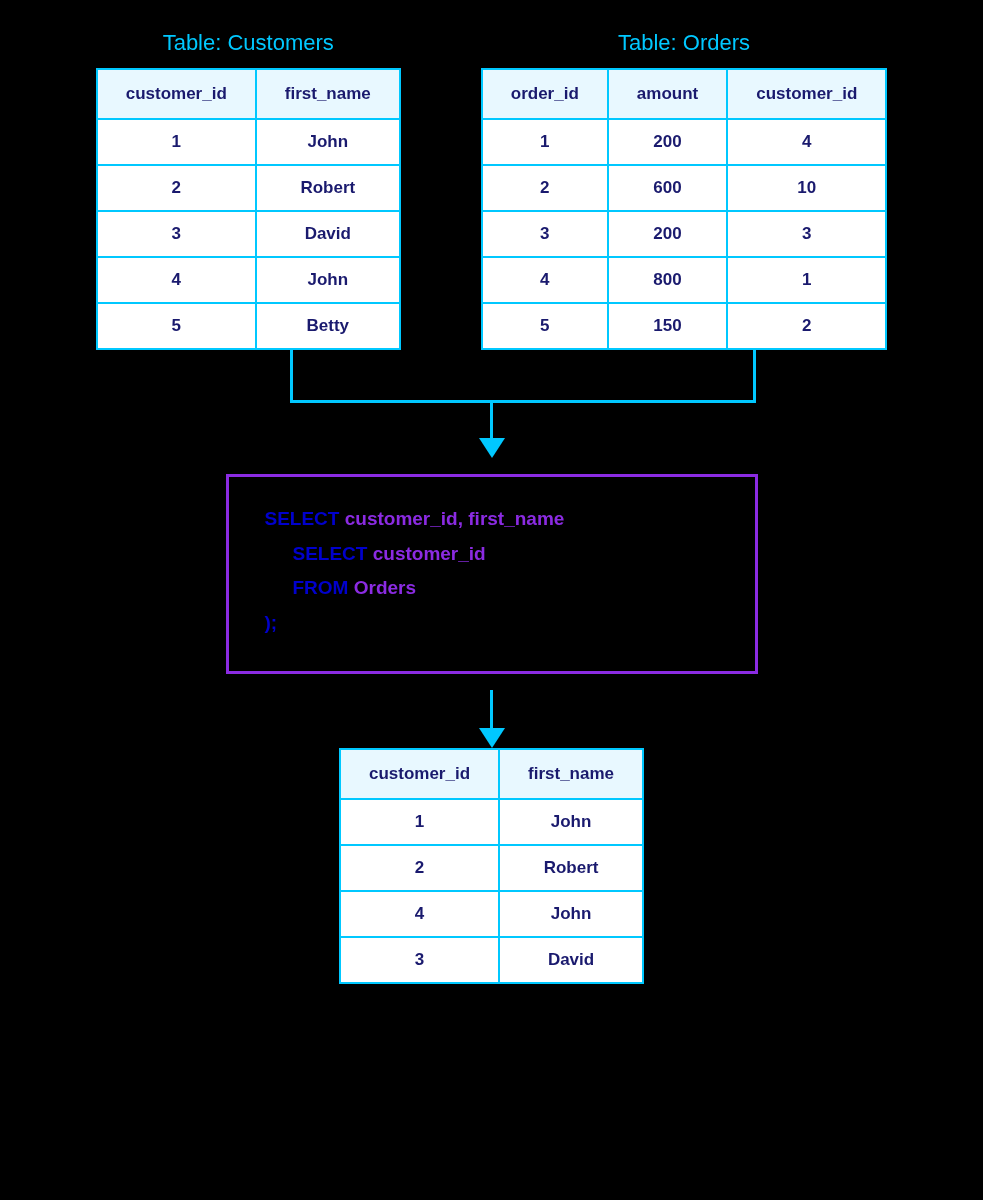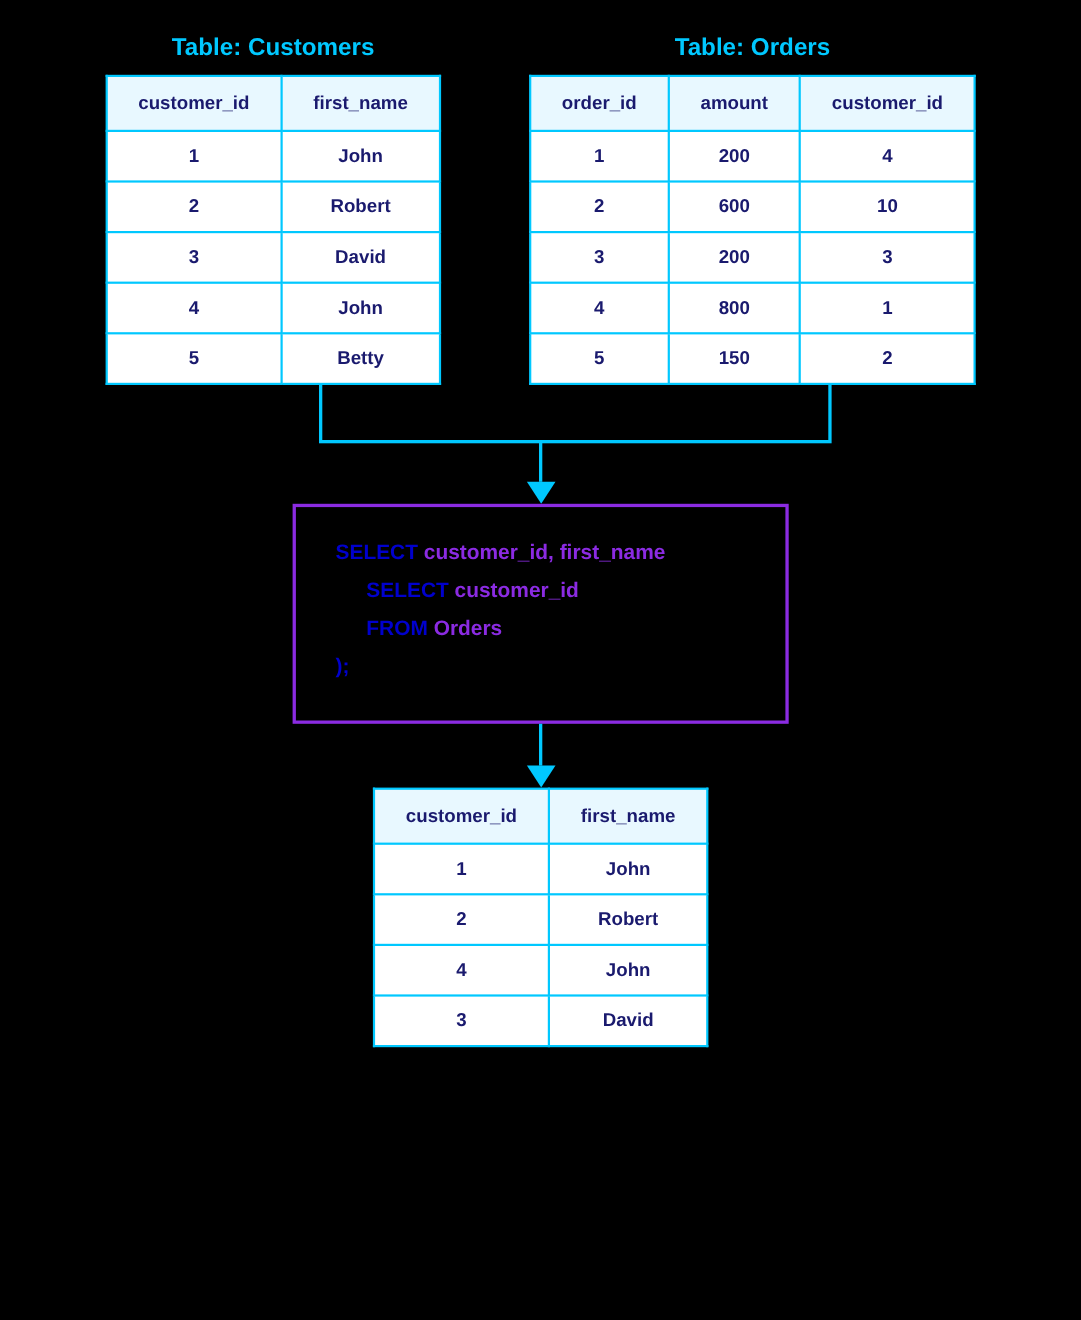--- a/index.html
+++ b/index.html
@@ -26,21 +26,21 @@
 
     .table-container {
       display: flex;
       flex-direction: column;
       align-items: center;
     }
 
     .table-title {
       color: #00c8ff;
       font-size: 22px;
-      font-weight: bold;
+      font-weight: normal;
       margin-bottom: 12px;
       text-align: center;
     }
 
     .db-table {
       border: 2.5px solid #00c8ff;
       border-collapse: collapse;
     }
 
     .db-table th {
@@ -63,22 +63,22 @@
       text-align: center;
       background: #fff;
       min-width: 110px;
     }
 
     
     .query-box {
       border: 3px solid #8b2be2;
       padding: 28px 36px;
       background: #000;
-      width: 451px;
-      margin: 0 auto;
+      width: 532px;
+      margin: 16px auto;
     }
 
     .query-line {
       font-size: 19px;
       font-weight: bold;
       margin-bottom: 6px;
       line-height: 1.5;
     }
 
     .kw {

